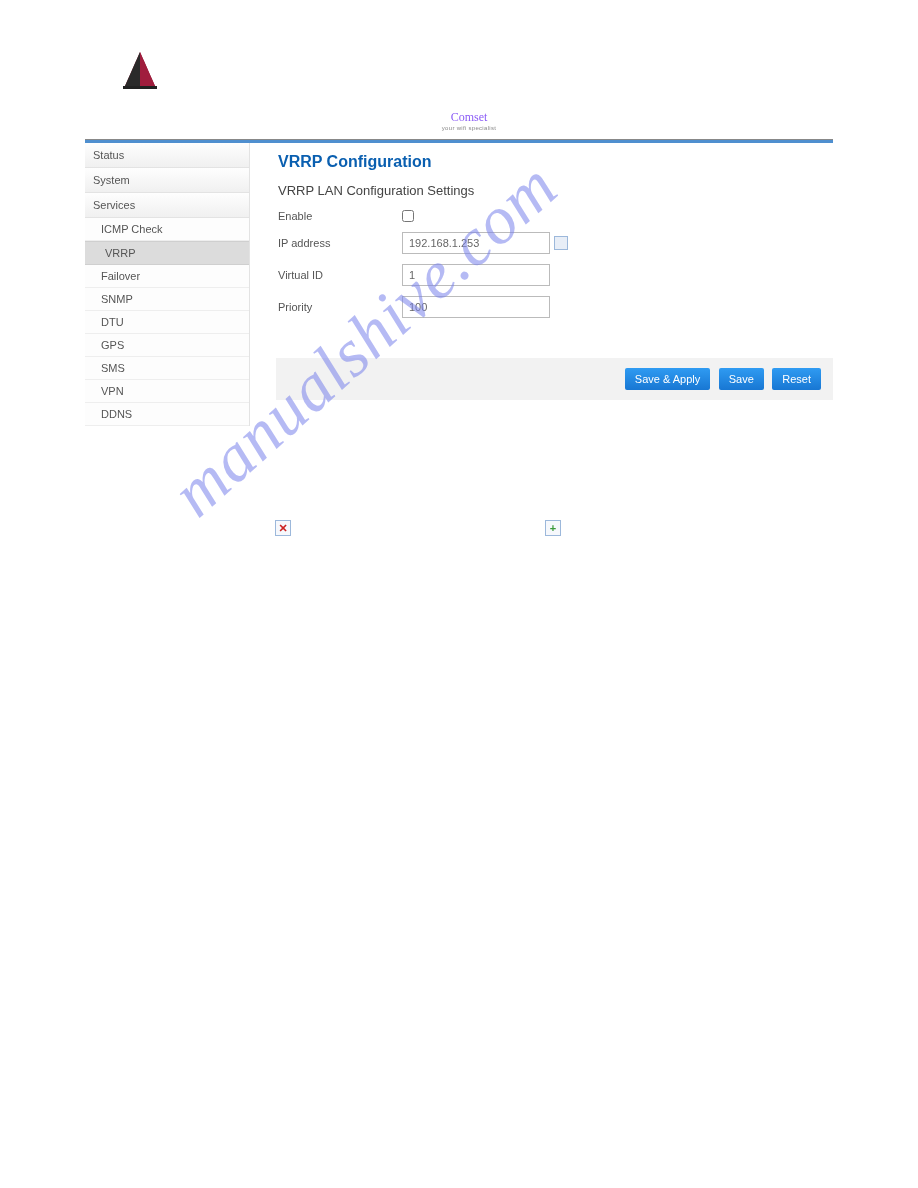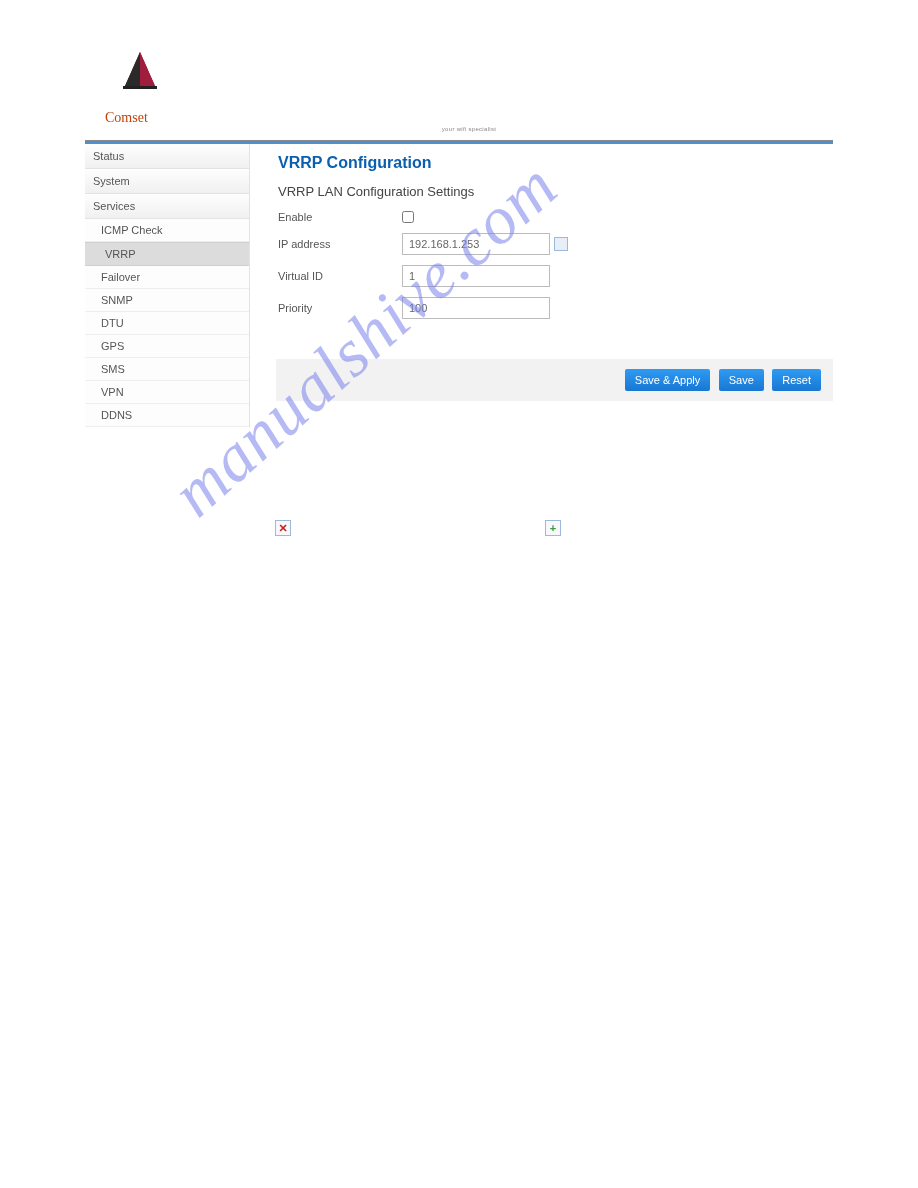--- a/index.html
+++ b/index.html
@@ -155,21 +155,21 @@
 
 <div class="page">
 
   <div class="logo">
     <svg width="70" height="60" viewBox="0 0 70 60">
       <polygon points="35,2 20,36 50,36" fill="#8a1630"></polygon>
       <polygon points="35,2 35,36 20,36" fill="#2a2a2a"></polygon>
       <polygon points="35,2 35,36 50,36" fill="#a01d3d"></polygon>
       <rect x="18" y="36" width="34" height="3" fill="#222"></rect>
     </svg>
-    <div style="font-family: Georgia, serif; font-size:14px; color:#c2410c; margin-top:-4px; text-align:left;">
+    <div style="font-family: Georgia, serif; font-size:12px; color:#8b5cf6; margin-top:-4px; text-align:center;">
       <span>Comset</span>
     </div>
     <div style="font-size:6px; color:#888; text-align:center; letter-spacing:0.3px;">
       <span>your wifi specialist</span>
     </div>
   </div>
   <hr class="hr-top">
 
   <div class="admin-area clearfix">
 

